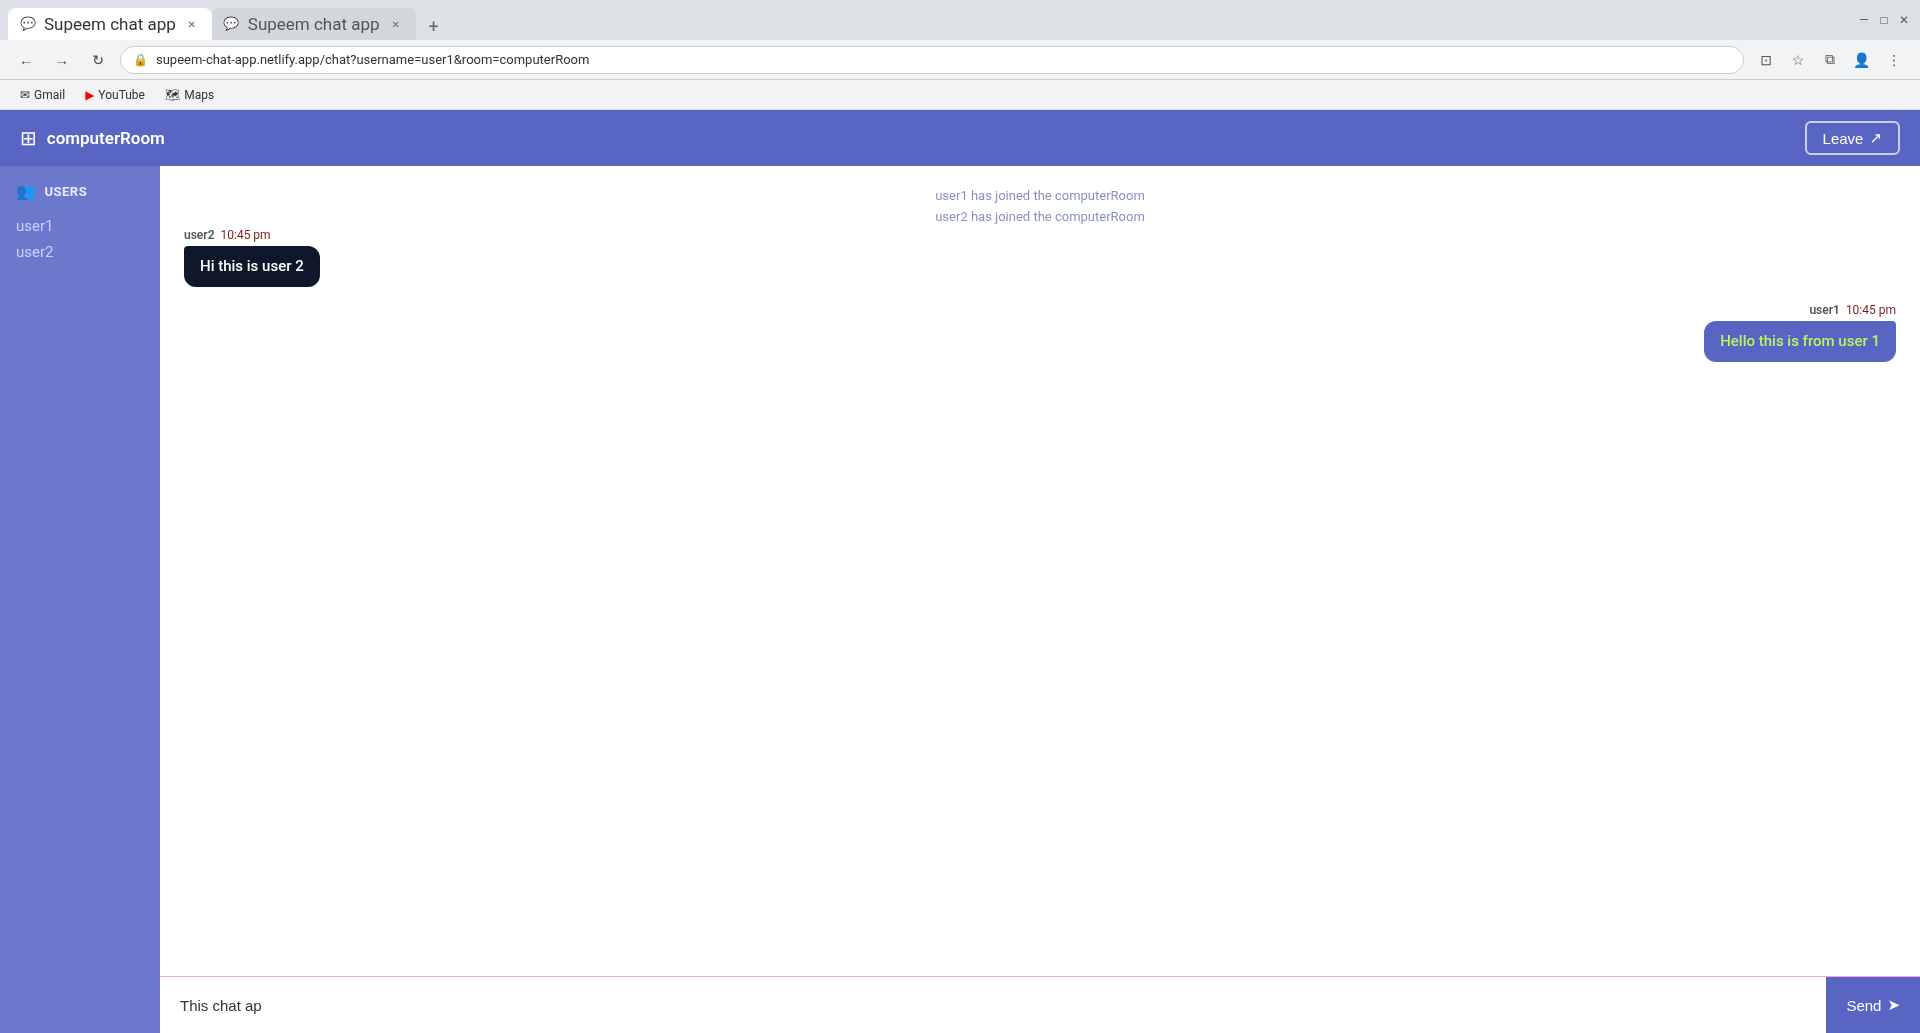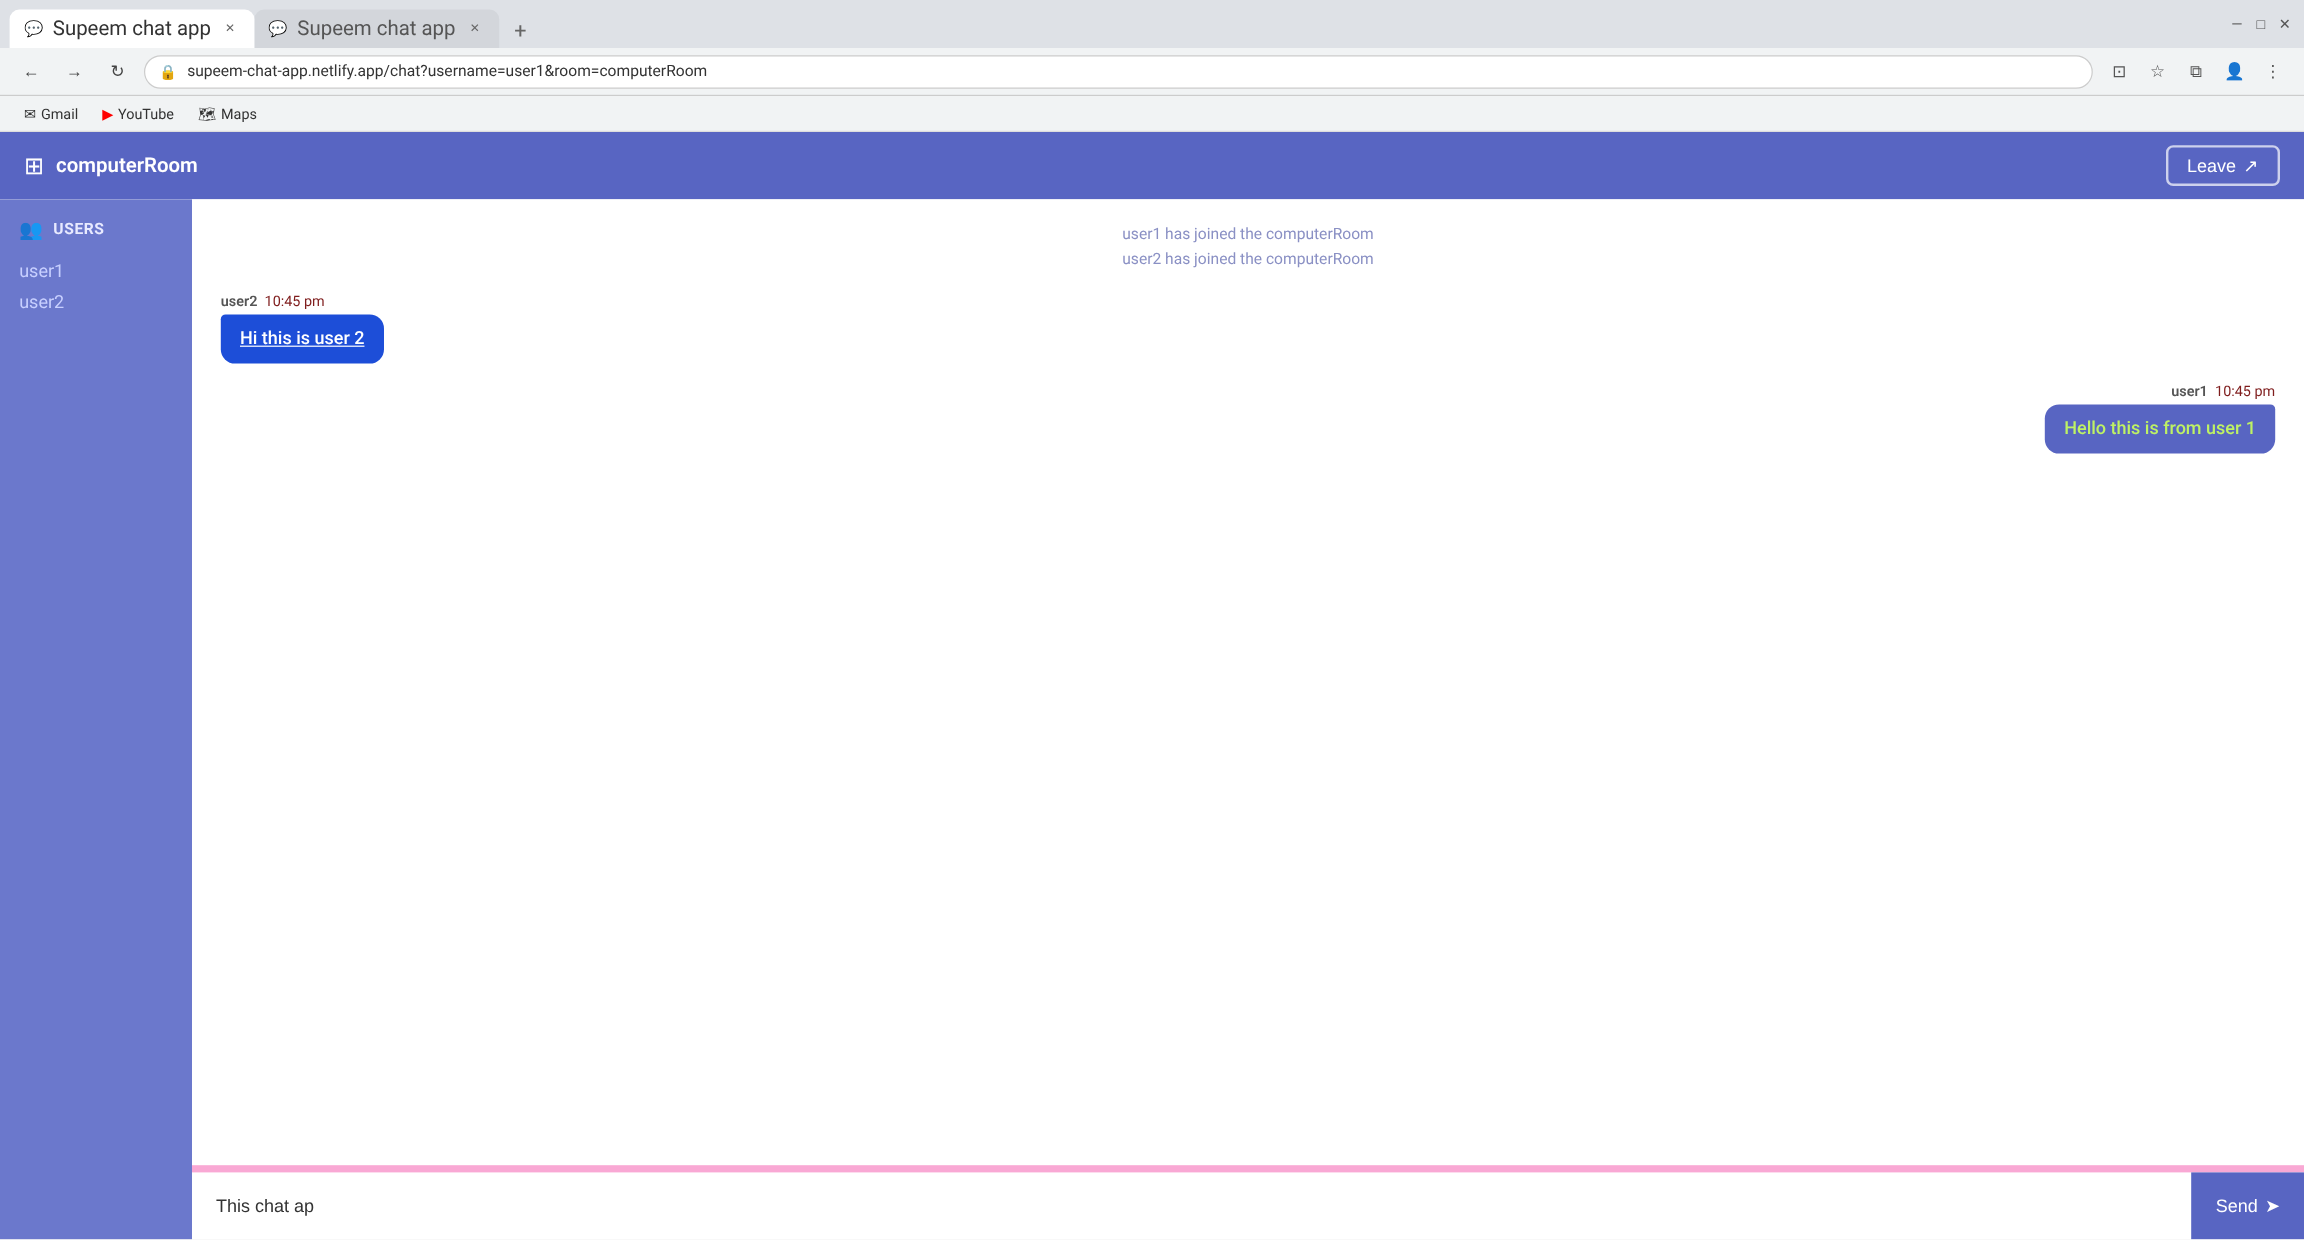--- a/index.html
+++ b/index.html
@@ -46,37 +46,37 @@
     .sidebar { width: 160px; background: #6b78cc; padding: 16px 0; flex-shrink: 0; }
     .sidebar-users-header { display: flex; align-items: center; gap: 8px; padding: 0 16px 12px; color: #e8eaff; font-size: 13px; font-weight: 700; letter-spacing: 0.5px; }
     .sidebar-users-icon { font-size: 16px; }
     .sidebar-user-list { list-style: none; }
     .sidebar-user-item { padding: 4px 16px; color: #c8d0ff; font-size: 15px; cursor: pointer; }
 
     
     .chat-area { flex: 1; display: flex; flex-direction: column; background: #fff; }
     .chat-messages { flex: 1; padding: 20px 24px; overflow-y: auto; position: relative; }
     
-    .system-messages { text-align: center; margin-bottom: 16px; }
+    .system-messages { text-align: center; }
     .system-message { color: #8a90c4; font-size: 13px; line-height: 1.6; }
 
     .message-group { margin-bottom: 16px; }
     .message-group.from-other { display: flex; flex-direction: column; align-items: flex-start; }
     .message-group.from-self { display: flex; flex-direction: column; align-items: flex-end; }
 
     .message-meta { font-size: 12px; color: #8a8a8a; margin-bottom: 4px; display: flex; gap: 6px; align-items: baseline; }
     .message-meta .username { font-weight: 600; color: #555; }
     .message-meta .time { color: #7f1d1d; }
 
     .message-bubble { padding: 10px 16px; border-radius: 12px; font-size: 15px; font-weight: 500; max-width: 400px; line-height: 1.4; }
-    .message-bubble.other { background: #1d4ed8; color: #fff; border-radius: 4px 12px 12px 12px; text-decoration: underline; }
+    .message-bubble.other { background: #0f172a; color: #fff; border-radius: 4px 12px 12px 12px; }
     .message-bubble.self { background: #5865c2; color: #bef264; border-radius: 12px 4px 12px 12px; }
 
     
-    .input-area { display: flex; align-items: center; border-top: 6px solid #f9a8d4; background: #fff; padding: 0; }
+    .input-area { display: flex; align-items: center; border-top: 1px solid #f9a8d4; background: #fff; padding: 0; }
     .message-input { flex: 1; border: none; outline: none; padding: 16px 20px; font-size: 15px; color: #333; background: transparent; resize: none; height: 56px; }
     .send-btn { background: #5865c2; color: #fff; border: none; padding: 10px 20px; font-size: 15px; cursor: pointer; height: 56px; display: flex; align-items: center; gap: 6px; white-space: nowrap; }
   </style>
 </head>
 <body>
 
 <div class="browser-chrome">
 
   <div class="browser-titlebar">
     <div class="tabs-area">

